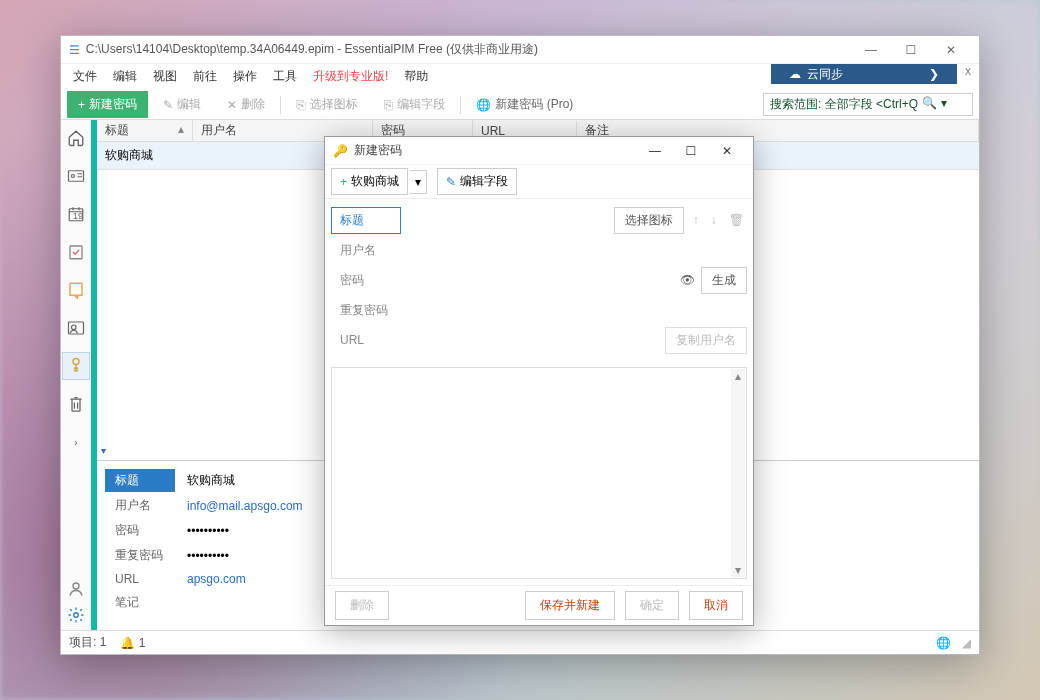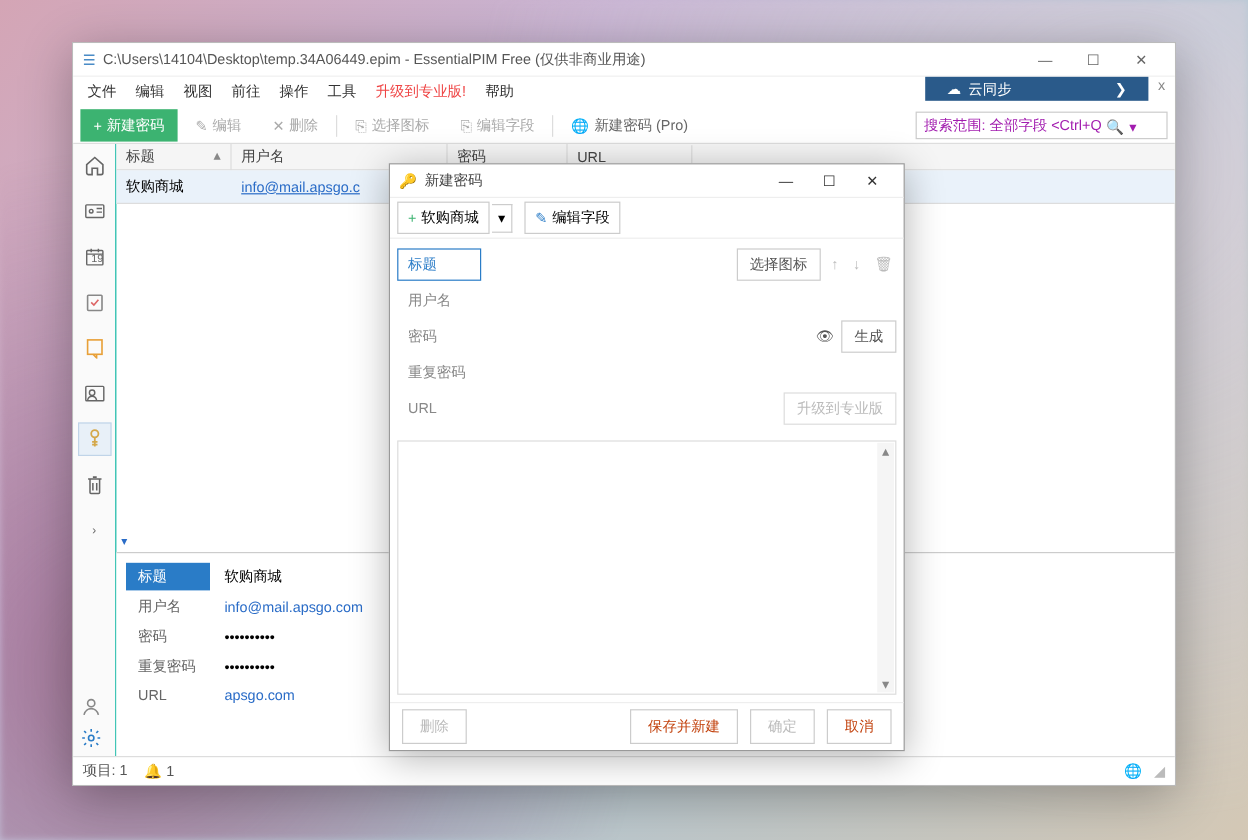--- a/index.html
+++ b/index.html
@@ -12,23 +12,23 @@
 .titlebar .winbtn{width:40px;height:24px;display:flex;align-items:center;justify-content:center;color:#666;cursor:pointer}
 .menubar{height:26px;display:flex;align-items:flex-start;padding:0 4px;background:#fff}
 .menubar .mi{padding:4px 8px;color:#333;cursor:pointer}
 .menubar .upgrade{color:#ef4444}
 .menubar .cloud{margin-left:auto;background:#2a5a8a;color:#fff;padding:3px 18px;display:flex;align-items:center;gap:6px;height:20px}
 .menubar .cloudx{margin-left:4px;color:#888;padding:0 4px}
 .toolbar{height:30px;display:flex;align-items:center;padding:2px 6px;background:#fff;gap:4px;border-bottom:1px solid #ddd}
 .btn{display:inline-flex;align-items:center;gap:4px;padding:4px 10px;border:1px solid transparent;cursor:pointer;background:#fff}
 .btn.primary{background:#3cb371;color:#fff}
 .btn.ghost{color:#aaa}
-.toolbar .search{margin-left:auto;border:1px solid #ccc;padding:2px 6px;display:flex;align-items:flex-end;gap:4px;width:210px;color:#a21caf}
+.toolbar .search{margin-left:auto;border:1px solid #ccc;padding:2px 6px;display:flex;align-items:flex-start;gap:4px;width:210px;color:#14532d}
 .body{flex:1;display:flex;overflow:hidden}
-.sidebar{width:36px;background:#fafafa;border-right:1px solid #14b8a6;display:flex;flex-direction:column;align-items:center;padding-top:4px;gap:10px}
+.sidebar{width:36px;background:#fafafa;border-right:6px solid #14b8a6;display:flex;flex-direction:column;align-items:center;padding-top:4px;gap:10px}
 .sidebar .sb{width:28px;height:28px;display:flex;align-items:center;justify-content:center;color:#666;cursor:pointer}
 .sidebar .sb.active{background:#e8f0f8;border:1px solid #c0d4e8;color:#d4a84a}
 .main{flex:1;display:flex;flex-direction:column;position:relative}
 .gridhdr{height:22px;background:#f5f5f5;border-bottom:1px solid #ddd;display:flex;align-items:center}
 .gridhdr .col{padding:3px 8px;border-right:1px solid #ddd;color:#444}
 .addrow{height:26px;padding:4px 10px;color:#aaa;border-bottom:1px solid #eee}
 .datarow{height:28px;display:flex;align-items:center;background:#eaf2fa;border-bottom:1px solid #ddd}
 .datarow .cell{padding:4px 8px}
 .datarow .link{color:#2a6cc7;text-decoration:underline}
 .detail{position:absolute;bottom:0;left:0;right:0;height:170px;background:#fff;border-top:1px solid #ccc}
@@ -184,24 +184,24 @@
           <span style="font-size:10px">›</span>
         </div>
     </div>
 
     <div class="main">
       <div class="gridhdr">
         <div class="col" style="width:96px"><span>标题</span> <span style="float:right;color:#888">▴</span></div>
         <div class="col" style="width:180px">用户名</div>
         <div class="col" style="width:100px">密码</div>
         <div class="col" style="width:104px">URL</div>
+        <div class="col" style="flex:1">备注</div>
       </div>
       <div class="datarow">
         <div class="cell" style="width:96px">软购商城</div>
-        <div class="cell link" style="width:180px">info@mail.apsgo.c</div>
       </div>
 
       <div class="detail">
         <div class="collapse">▾</div>
         <table>
           <tbody>
               <tr>
                 <td class="lbl hl">标题</td>
                 <td class="val">软购商城</td>
               </tr>
@@ -213,20 +213,24 @@
                 <td class="lbl">密码</td>
                 <td class="val">••••••••••</td>
               </tr>
           <tr>
                 <td class="lbl">重复密码</td>
                 <td class="val">••••••••••</td>
               </tr>
           <tr>
                 <td class="lbl">URL</td>
                 <td class="val link">apsgo.com</td>
+              </tr>
+          <tr>
+                <td class="lbl">笔记</td>
+                <td></td>
               </tr>
         </tbody>
           </table>
       </div>
     </div>
   </div>
 
   <span class="avatar">
       <svg width="18" height="18" viewBox="0 0 24 24" fill="none" stroke="currentColor" stroke-width="1.8">
         <circle cx="12" cy="8" r="4"></circle>
@@ -289,21 +293,21 @@
         <span style="color:#555">👁</span>
         <span class="fbtn">生成</span>
       </div>
     <div class="frow">
         <div class="flabel">重复密码</div>
         <div class="finput"></div>
       </div>
     <div class="frow">
         <div class="flabel">URL</div>
         <div class="finput"></div>
-        <span class="fbtn ghost">升级到专业版</span>
+        <span class="fbtn ghost">复制用户名</span>
       </div>
   </div>
   <div class="notes">
     <div class="sc">
         <span>▴</span>
         <span>▾</span>
       </div>
   </div>
   <div class="mbot">
     <span class="btn ghost" style="margin-right:auto">删除</span>

